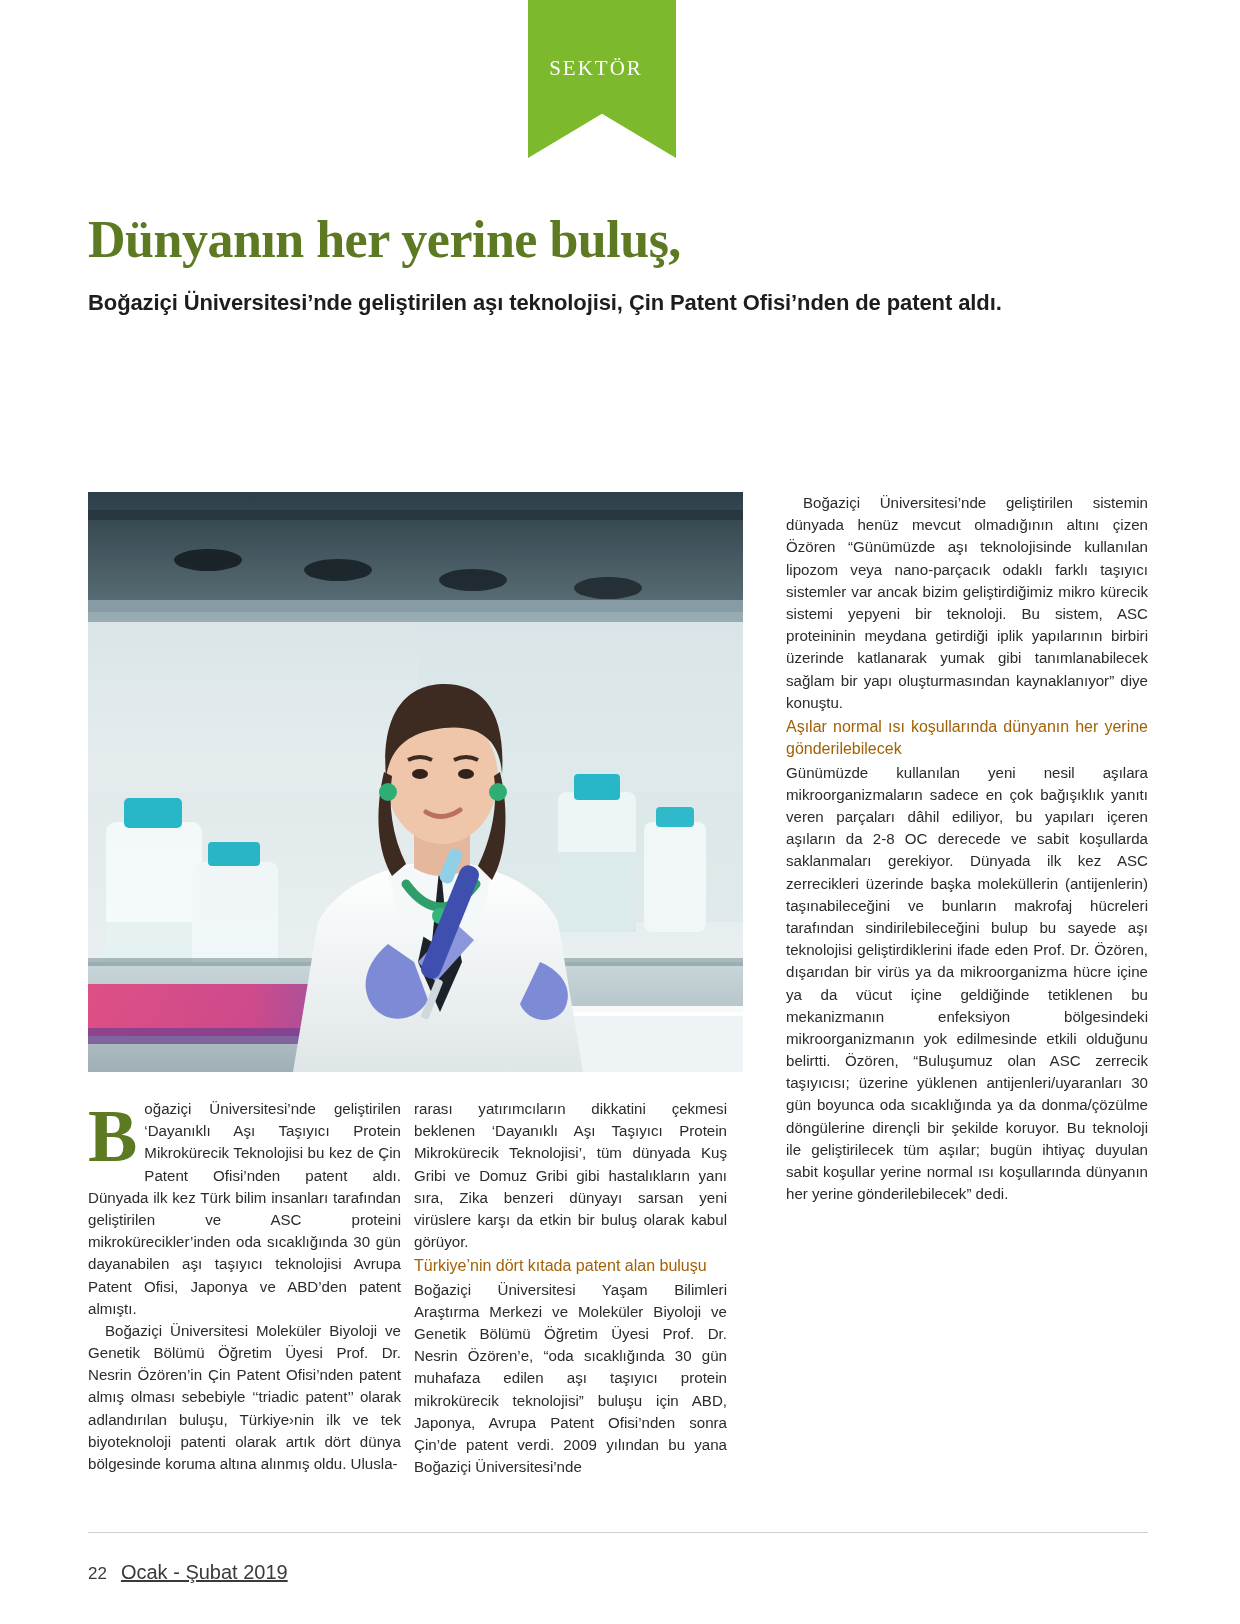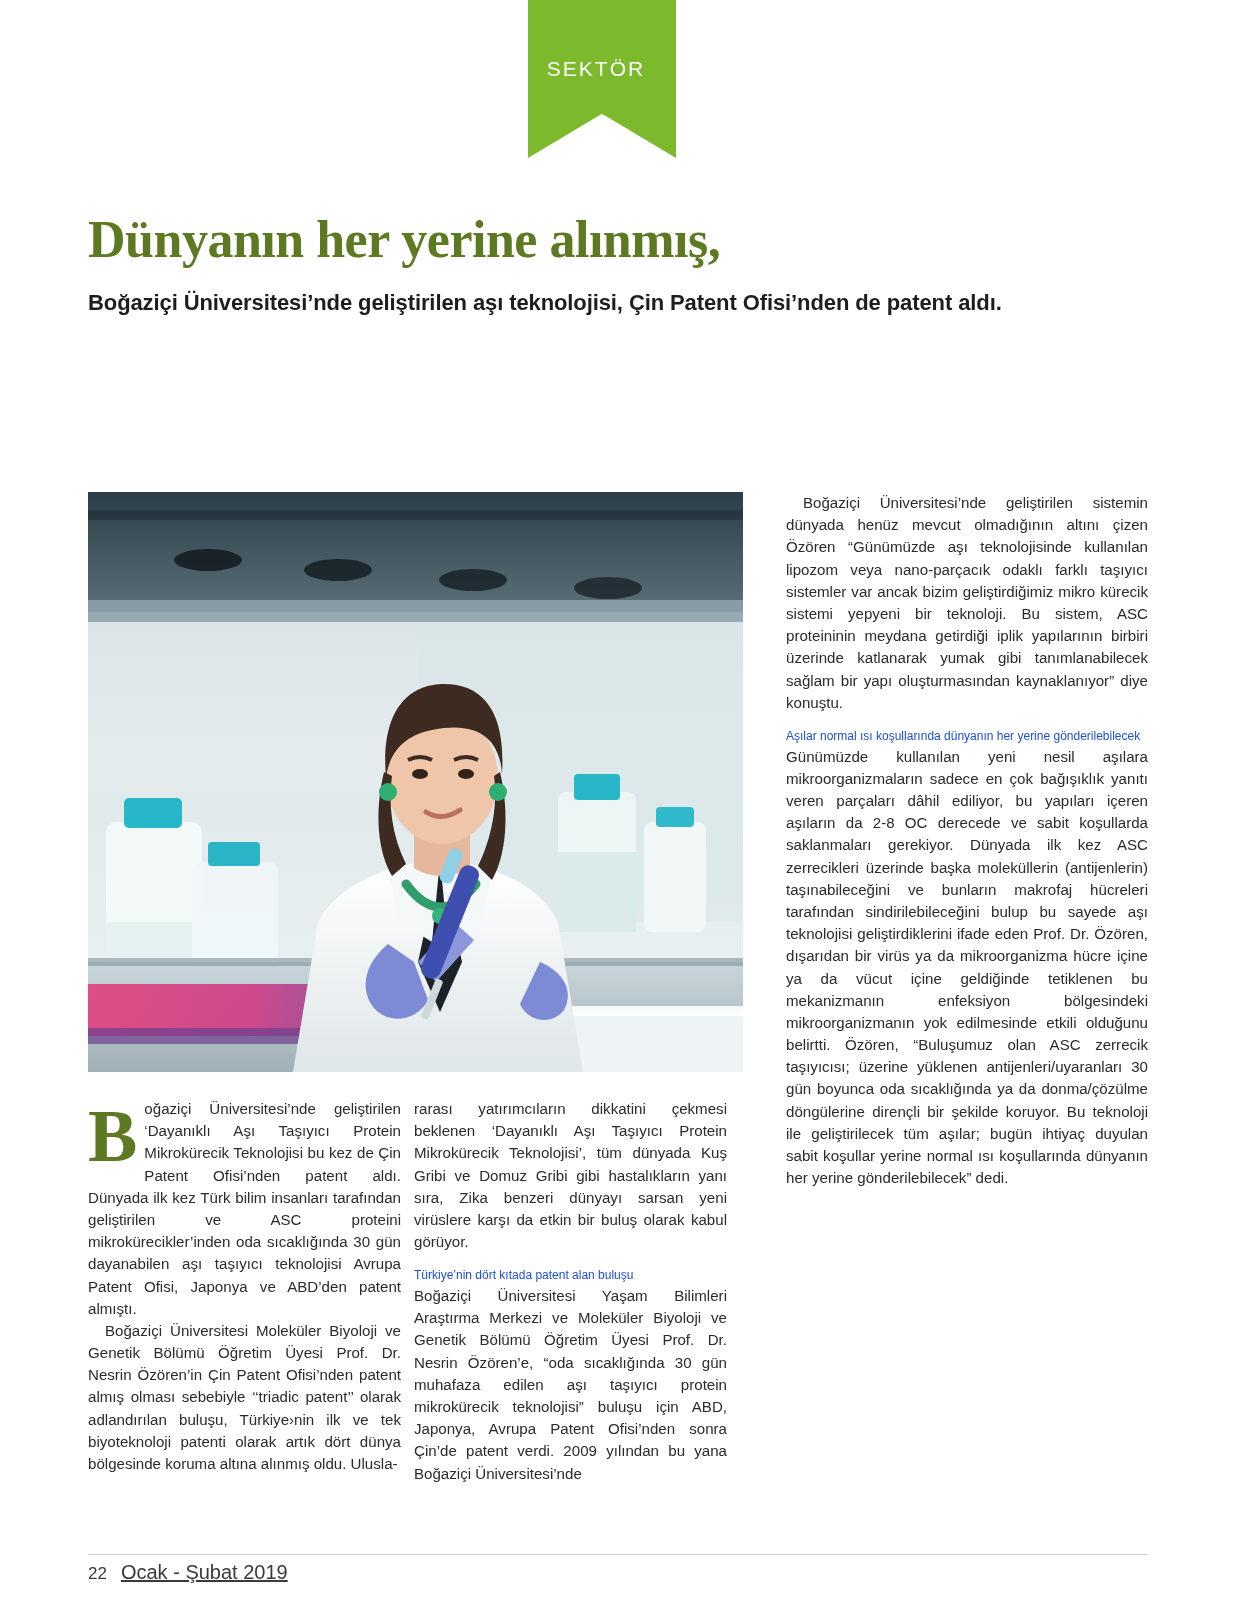--- a/index.html
+++ b/index.html
@@ -34,21 +34,21 @@
     clip-path: polygon(0 0, 100% 0, 100% 100%, 50% 72%, 0 100%);
   }
   .ribbon-label {
     position: absolute;
     left: 0;
     top: 0;
     width: 136px;
     text-align: center;
     line-height: 1;
     top: 58px;
-    font-family: Liberation Sans, sans-serif;
+    font-family: Liberation Serif, serif;
     font-size: 21px;
     letter-spacing: 2px;
     color: #ffffff;
     font-weight: 400;
   }
 
   
   .title-block {
     position: absolute;
     left: 88px;
@@ -99,25 +99,25 @@
     position: absolute;
     font-size: 15.1px;
     line-height: 1.47;
     color: #2b2b2b;
     text-align: justify;
     font-family: "Liberation Sans", sans-serif;
   }
   .col p { margin: 0; text-indent: 17px; }
   .col p.noindent { text-indent: 0; }
   .col .sub-head {
-    color: #1d4ed8;
+    color: #a16207;
     text-indent: 0;
-    margin-top: 14px;
+    margin-top: 2px;
     margin-bottom: 1px;
-    font-size: 12px;
+    font-size: 16px;
     line-height: 1.4;
   }
 
   #col-left  { left: 88px;  top: 1098px; width: 313px; }
   #col-mid   { left: 414px; top: 1098px; width: 313px; }
   #col-right { left: 786px; top: 492px;  width: 362px; }
 
   
   .dropcap {
     float: left;
@@ -130,21 +130,21 @@
     margin-top: 2px;
   }
 
   
   .footer {
     position: absolute;
     left: 88px;
     bottom: 40px;
     width: 1060px;
     border-top: 1px solid #cfcfcf;
-    padding-top: 6px;
+    padding-top: 28px;
     font-size: 16px;
     color: #3a3a3a;
     font-family: "Liberation Sans", sans-serif;
   }
   .footer .page-num {
     font-weight: 400;
     margin-right: 14px;
     font-size: 17px;
   }
   .footer .issue { font-size: 20px; text-decoration: underline; }
@@ -152,21 +152,21 @@
 </style>
 </head>
 <body>
 
 <div class="ribbon-wrap">
   <div class="ribbon"></div>
   <div class="ribbon-label">SEKTÖR</div>
 </div>
 
 <div class="title-block">
-  <h1 class="title-line-1">Dünyanın her yerine alınmış,</h1>
+  <h1 class="title-line-1">Dünyanın her yerine buluş,</h1>
   <p class="subtitle">Boğaziçi Üniversitesi’nde geliştirilen aşı teknolojisi, Çin Patent Ofisi’nden de patent aldı.</p>
 </div>
 
 <div class="photo">
   <svg width="655" height="580" viewBox="0 0 655 580">
     <defs>
       <linearGradient id="bgGrad" x1="0" y1="0" x2="0" y2="1">
         <stop offset="0%" stop-color="#b9c9cf"></stop>
         <stop offset="45%" stop-color="#dfe8ea"></stop>
         <stop offset="100%" stop-color="#eef3f3"></stop>

